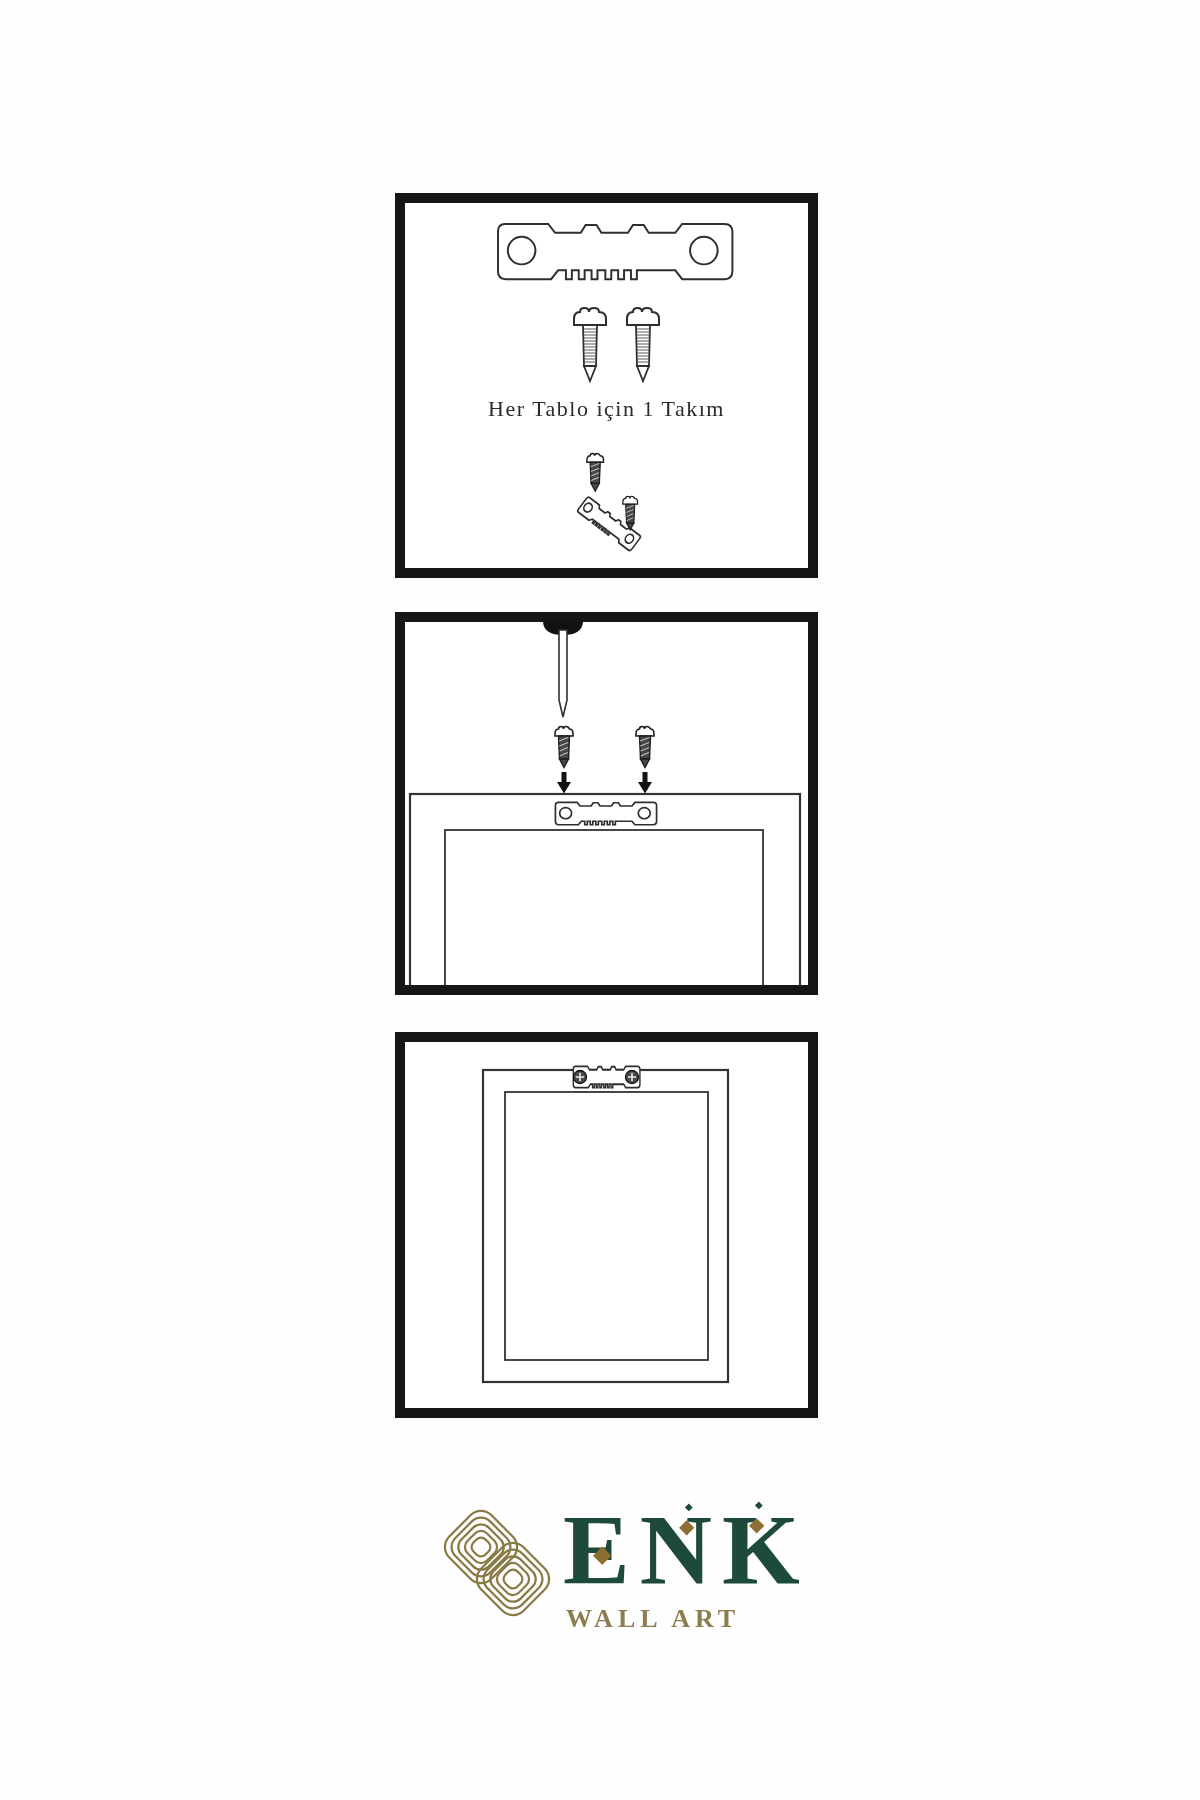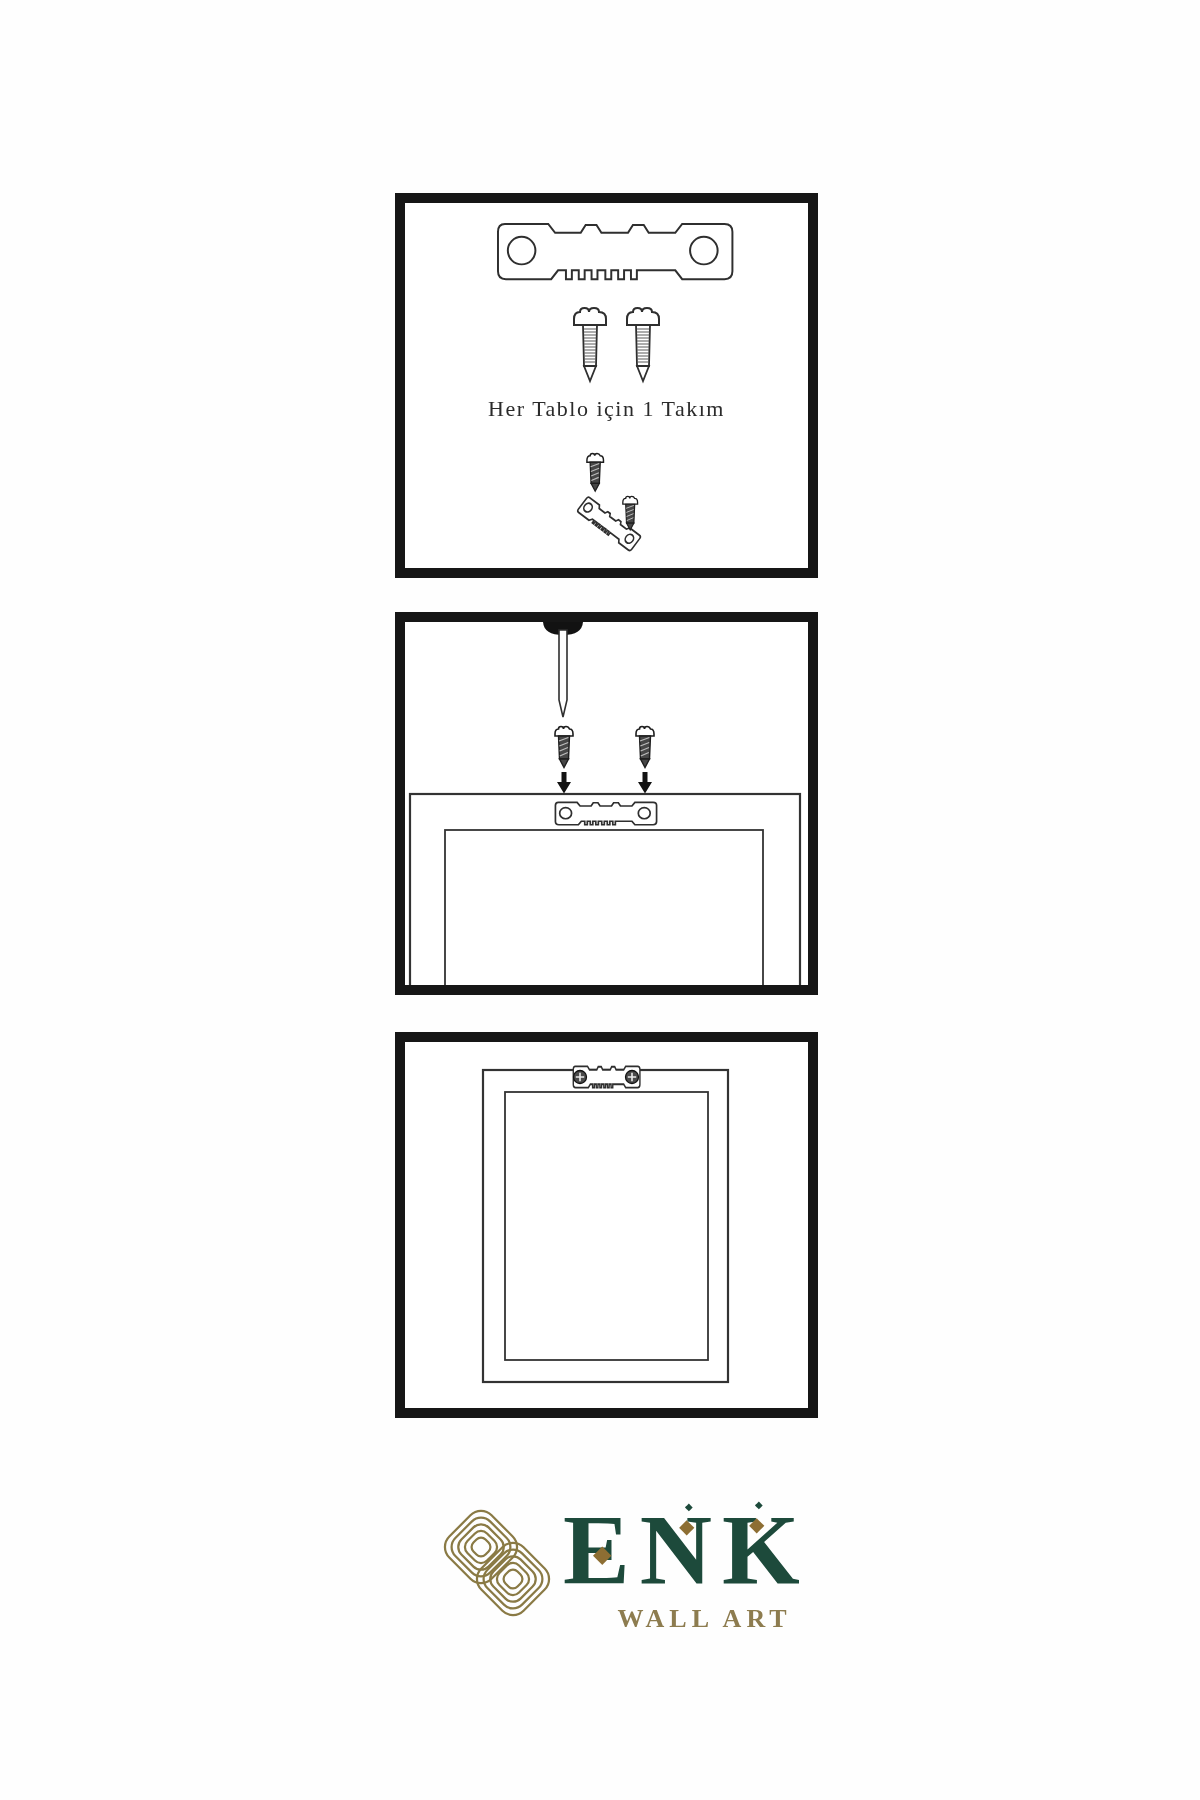--- a/index.html
+++ b/index.html
@@ -27,21 +27,21 @@
   .logo-knot{position:absolute;left:0;top:0;width:128px;height:132px;}
   .logo-text{position:absolute;left:130px;top:3px;width:280px;}
   .brand{
     font-family:"Liberation Serif", serif;font-weight:bold;
     font-size:100px;line-height:1.0;color:#1d4a3b;letter-spacing:10px;
     margin:0;
   }
   .subtitle{
     font-family:"Liberation Serif", serif;
     font-size:26px;letter-spacing:5px;color:#8d7c4f;
-    margin:4px 0 0 3px;font-weight:bold;text-align:center;
+    margin:4px 0 0 3px;font-weight:bold;
   }
   .diamond{
     position:absolute;color:#8d6e33;
     font-family:"DejaVu Sans", sans-serif;line-height:1;
   }
   .diamond.small{color:#1d4a3b;}
   .d-mid{left:30px;top:42px;font-size:24px;}
   .d-n{left:116px;top:16px;font-size:20px;}
   .d-n-s{left:122px;top:2px;font-size:10px;}
   .d-k{left:186px;top:14px;font-size:20px;}

